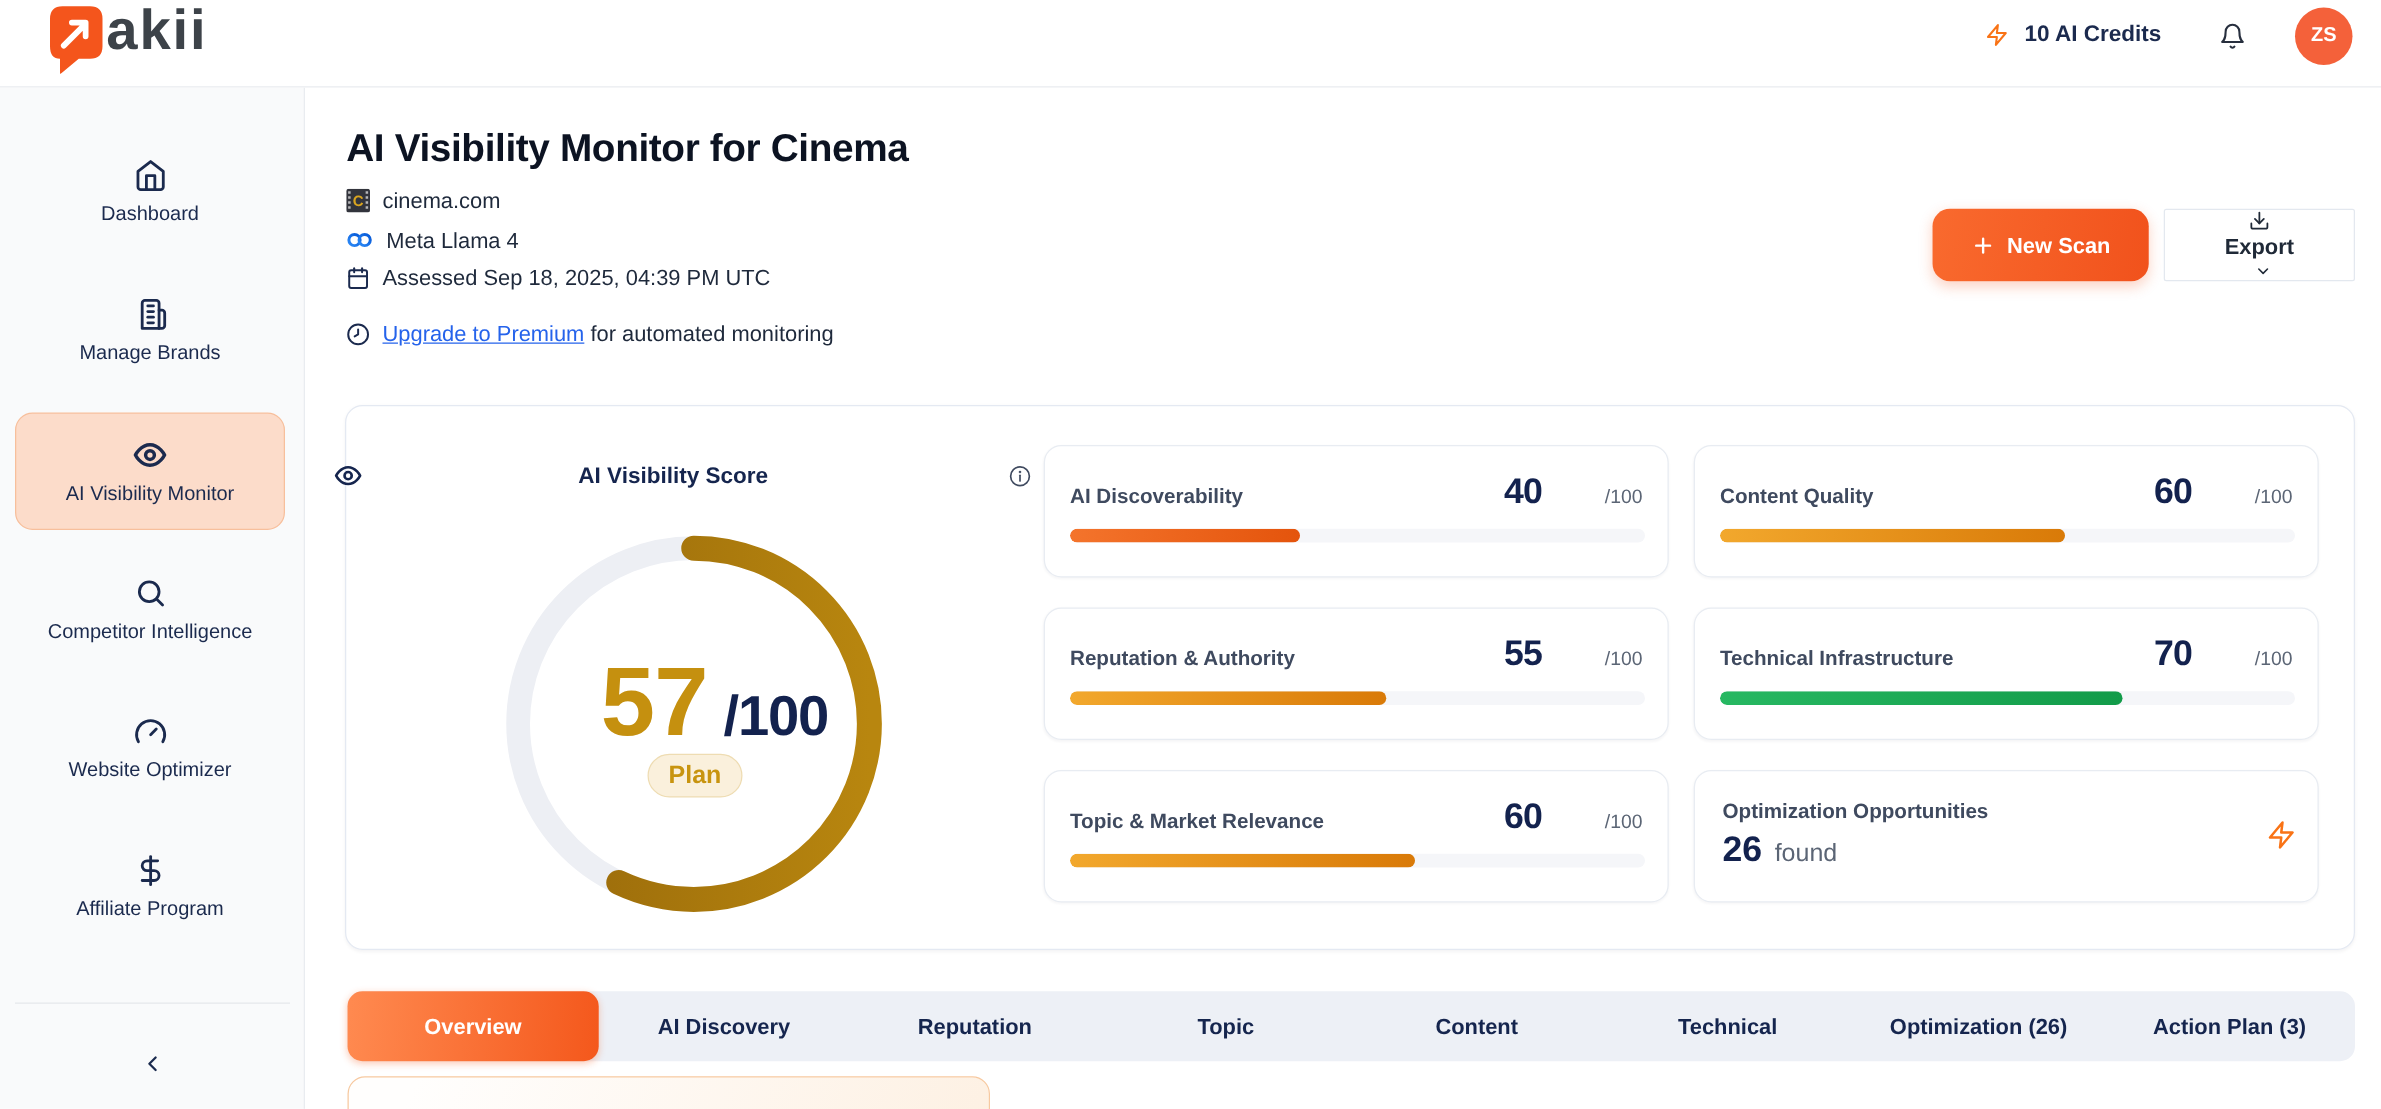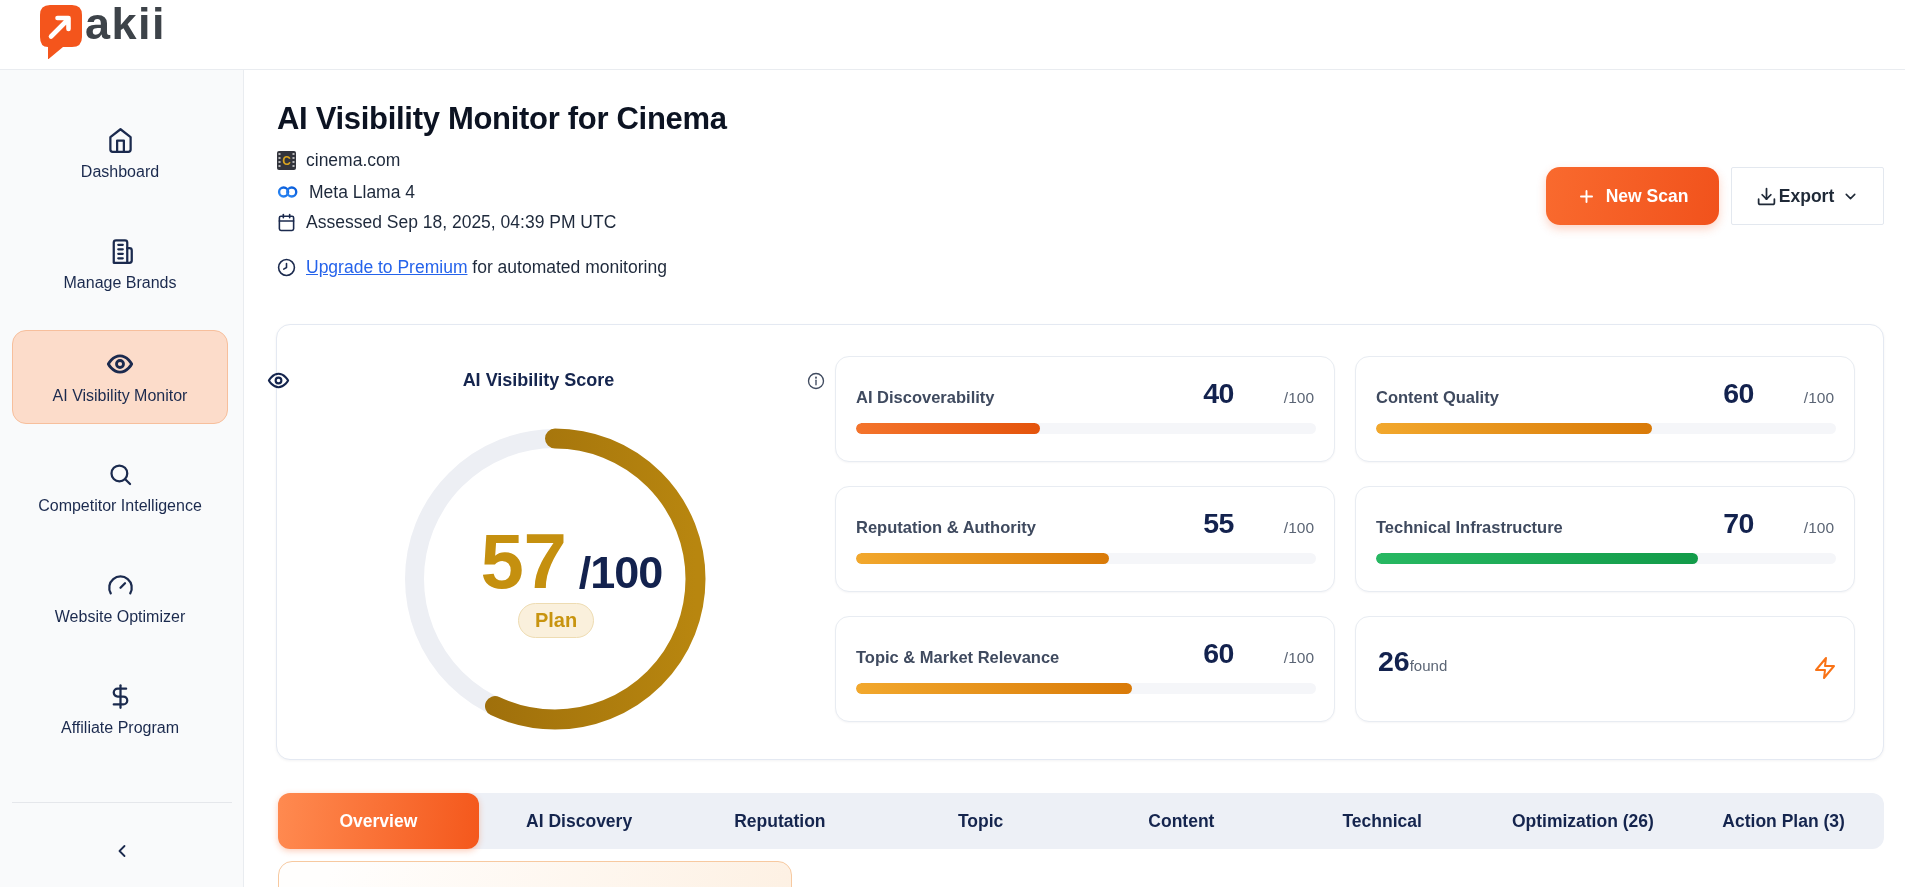--- a/index.html
+++ b/index.html
@@ -36,21 +36,21 @@
 .link { color:#2563eb; text-decoration:underline; }
 .favicon { width:19px; height:19px; }
 
 
 .btn-new { position:absolute; left:1546px; top:167px; width:173px; height:58px; border-radius:14px;
   background:linear-gradient(100deg,#f96a2e,#f1521c); color:#fff; font-size:17.5px; font-weight:700;
   display:flex; align-items:center; justify-content:center; gap:10px;
   box-shadow:0 4px 10px rgba(244,85,28,.25); }
 .btn-export { position:absolute; left:1731px; top:167px; width:153px; height:58px; border-radius:2px;
   background:#fff; border:1.5px solid #e3e8ef; color:#1f2937; font-size:17.5px; font-weight:700;
-  display:flex; align-items:center; justify-content:center; gap:2px; }
+  display:flex; align-items:center; justify-content:center; gap:2px;flex-direction:column; }
 
 
 .bigcard { position:absolute; left:276px; top:324px; width:1608px; height:436px;
   background:#fff; border:1px solid #e4e9f2; border-radius:14px;
   box-shadow:0 1px 3px rgba(16,24,40,.05); }
 .score-head { position:absolute; left:-10px; top:44px; width:558px; display:flex;
   align-items:center; justify-content:space-between; gap:12px; }
 .score-head .t { font-size:18px; font-weight:700; color:#15254e; }
 .gauge-svg { position:absolute; left:127px; top:103px; }
 .score-num { position:absolute; left:129px; top:191px; width:300px; text-align:center; white-space:nowrap; }
@@ -70,21 +70,21 @@
 .track { margin-top:13px; width:460px; height:11px; border-radius:6px; background:#f5f6f9; overflow:hidden; }
 .fill { height:11px; border-radius:6px; }
 .fill.orange { background:linear-gradient(90deg,#f4742c,#e4540c); }
 .fill.amber { background:linear-gradient(90deg,#f2a82d,#d97a08); }
 .fill.green { background:linear-gradient(90deg,#27b862,#129b49); }
 
 .optcard { position:absolute; left:1078px; top:291px; width:500px; height:106px; background:#fff;
   border:1px solid #e8ecf2; border-radius:14px; box-shadow:0 1px 2px rgba(16,24,40,.04); padding:23px 20px 0 22px; }
 .optcard .name { font-size:16.5px; font-weight:700; color:#3f4a5f; }
 .opt26 { margin-top:5px; font-size:28.5px; font-weight:700; color:#13224e; }
-.opt26 span { font-size:15px; font-weight:400; color:#5b6575; margin-left:0; }
+.opt26 span { font-size:20px; font-weight:400; color:#5b6575; margin-left:10px; }
 .opt-zap { position:absolute; right:17px; top:39px; }
 
 
 .tabs { position:absolute; left:278px; top:793px; width:1606px; height:56px; background:#edf0f6;
   border-radius:12px; display:flex; align-items:center; }
 .tab { flex:1; text-align:center; font-size:17.5px; font-weight:700; color:#15254e; }
 .tab.active { background:linear-gradient(95deg,#ff8a50,#f4581c); border-radius:12px; color:#fff;
   height:56px; line-height:56px; box-shadow:0 2px 6px rgba(244,88,28,.3); }
 
 .palecard { position:absolute; left:278px; top:861px; width:514px; height:80px; border-radius:14px;
@@ -93,20 +93,35 @@
 </head>
 <body>
 
 <div class="header">
   <div class="logo-wrap">
     <svg class="ic" width="46" height="56" viewBox="0 0 46 56">
       <path d="M12 2 L34 2 Q44 2 44 12 L44 34 Q44 44 34 44 L25 44 L10 56.5 L10 44 Q2 44 2 34 L2 12 Q2 2 12 2 Z" fill="#f4551c"></path>
       <path d="M13 33.5 L30 16.5 M19.5 15 h11 v11" stroke="#fff" stroke-width="4.6" fill="none" stroke-linecap="round" stroke-linejoin="round"></path>
     </svg>
     <div class="logo-text">akii</div>
+  </div>
+  <div class="hdr-right">
+    <div class="credits">
+      <svg class="ic" style="margin-left:10px" width="19" height="20" viewBox="0 0 24 24" fill="none" stroke="#f97316" stroke-width="2.1" stroke-linecap="round" stroke-linejoin="round">
+          <path d="M13 2 3 14h9l-1 8 10-12h-9l1-8z"></path>
+        </svg>
+      10 AI Credits
+    </div>
+    <div class="bell">
+      <svg class="ic" width="22" height="22" viewBox="0 0 24 24" fill="none" stroke="#272f3e" stroke-width="1.8" stroke-linecap="round" stroke-linejoin="round">
+          <path d="M6 8a6 6 0 0 1 12 0c0 7 3 9 3 9H3s3-2 3-9"></path>
+          <path d="M10.3 21a1.94 1.94 0 0 0 3.4 0"></path>
+        </svg>
+    </div>
+    <div class="avatar">ZS</div>
   </div>
 </div>
 
 <div class="sidebar">
   <div class="nav-item" style="top:37px;">
     <svg class="ic" width="27" height="27" viewBox="0 0 24 24" fill="none" stroke="#1b2a4e" stroke-width="2" stroke-linecap="round" stroke-linejoin="round">
         <path d="m3 9 9-7 9 7v11a2 2 0 0 1-2 2H5a2 2 0 0 1-2-2z"></path>
         <path d="M9 22V12h6v10"></path>
       </svg>
     <div class="lbl">Dashboard</div>
@@ -296,20 +311,21 @@
     <div class="mrow">
         <div class="name">Topic &amp; Market Relevance</div>
         <div class="val">60</div>
         <div class="den">/100</div>
       </div>
     <div class="track">
         <div class="fill amber" style="width:60%"></div>
       </div>
   </div>
   <div class="optcard">
+    <div class="name">Optimization Opportunities</div>
     <div class="opt26">26<span>found</span></div>
     <div class="opt-zap">
       <svg class="ic" width="24" height="24" viewBox="0 0 24 24" fill="none" stroke="#f97316" stroke-width="2" stroke-linecap="round" stroke-linejoin="round">
           <path d="M13 2 3 14h9l-1 8 10-12h-9l1-8z"></path>
         </svg>
     </div>
   </div>
 </div>
 
 <div class="tabs">

